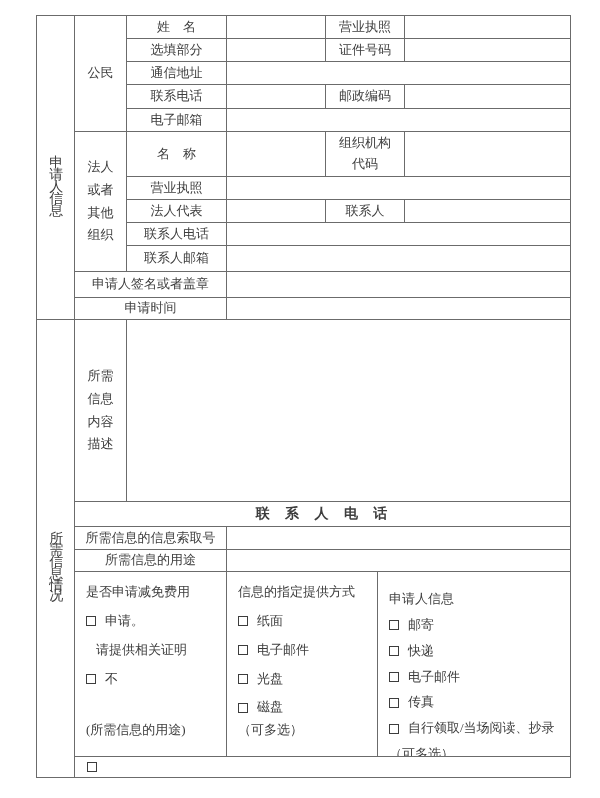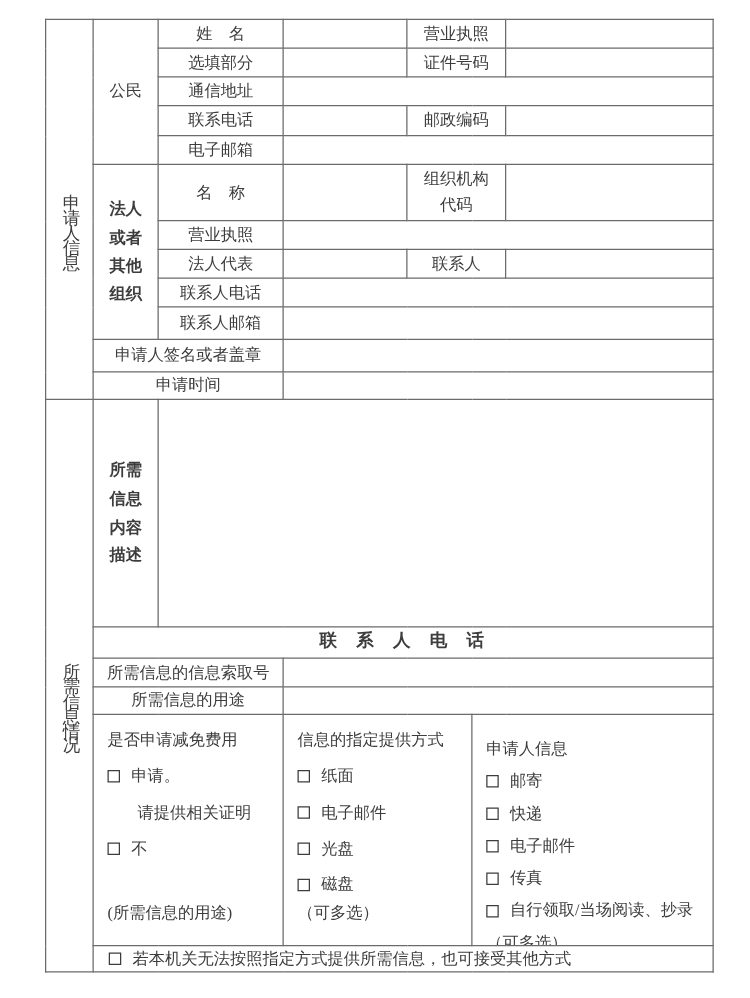--- a/index.html
+++ b/index.html
@@ -35,41 +35,41 @@
 
   
   .side-label {
     writing-mode: vertical-lr;
     letter-spacing: 0.85em;
     padding-top: 0.85em;
     font-size: 14px;
     margin: 0 auto;
   }
 
-  .multiline { white-space: pre-line; line-height: 1.75; font-weight: bold; }
+  .multiline { white-space: pre-line; line-height: 1.75; }
   .orgcode   { white-space: pre-line; line-height: 1.6; }
 
   .optional-header {
     font-weight: bold;
     letter-spacing: 1.1em;
     padding-left: 1.1em;
     font-size: 14px;
   }
 
   
   .cbcell { vertical-align: top; text-align: right; padding: 0; }
   .cbwrap {
     display: flex; flex-direction: column;
     height: 183px;
     padding: 11px 6px 15px 11px;
   }
   .cbline { display: flex; align-items: center; margin-top: 10px; }
   .cbline.first { margin-top: 0; }
   .tight .cbline { margin-top: 7px; }
-  .indent { margin-left: 24px; }
+  .indent { margin-left: 10px; }
   .note-bottom { margin-top: auto; }
   .box {
     width: 10px; height: 10px;
     border: 1px solid var(--text);
     margin-right: 9px;
     flex: 0 0 auto;
     background: var(--background);
   }
 
   .other-row-line {
@@ -248,19 +248,18 @@
           </div>
           <div class="cbline">（可多选）</div>
         </div>
       </td>
     </tr>
 
     <tr style="height:21px">
       <td colspan="6" style="padding:0">
         <div class="other-row-line">
           <span class="box"></span>
-          <span>若本机关无法按照指定方式提供所需信息，也可接受其他方式</span>
         </div>
       </td>
     </tr>
   </tbody>
     </table>
 </div>
 
 </body></html>

